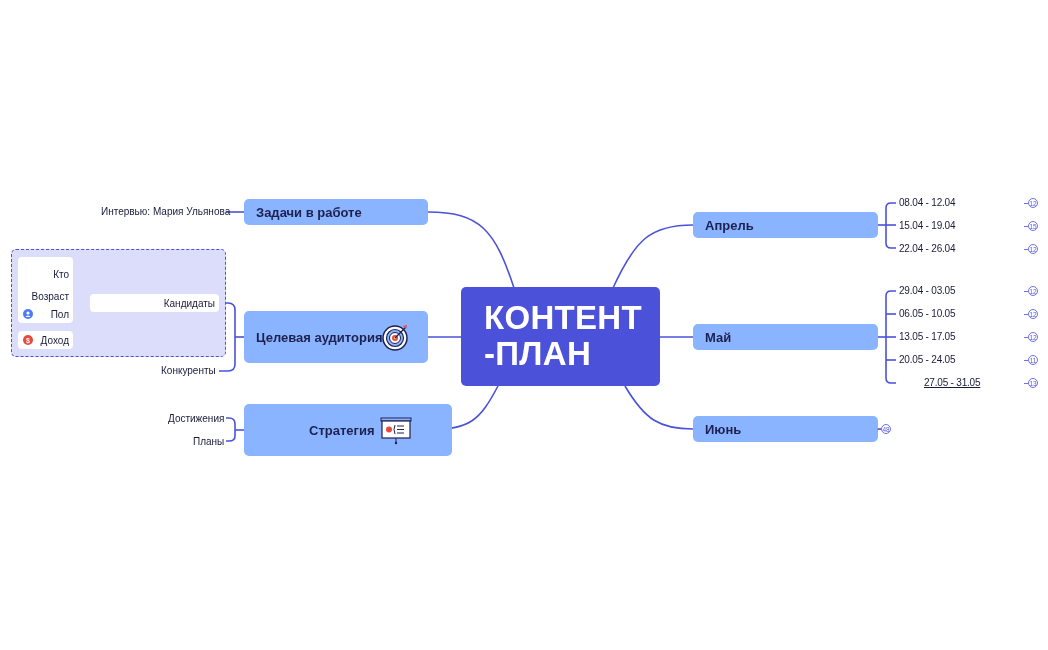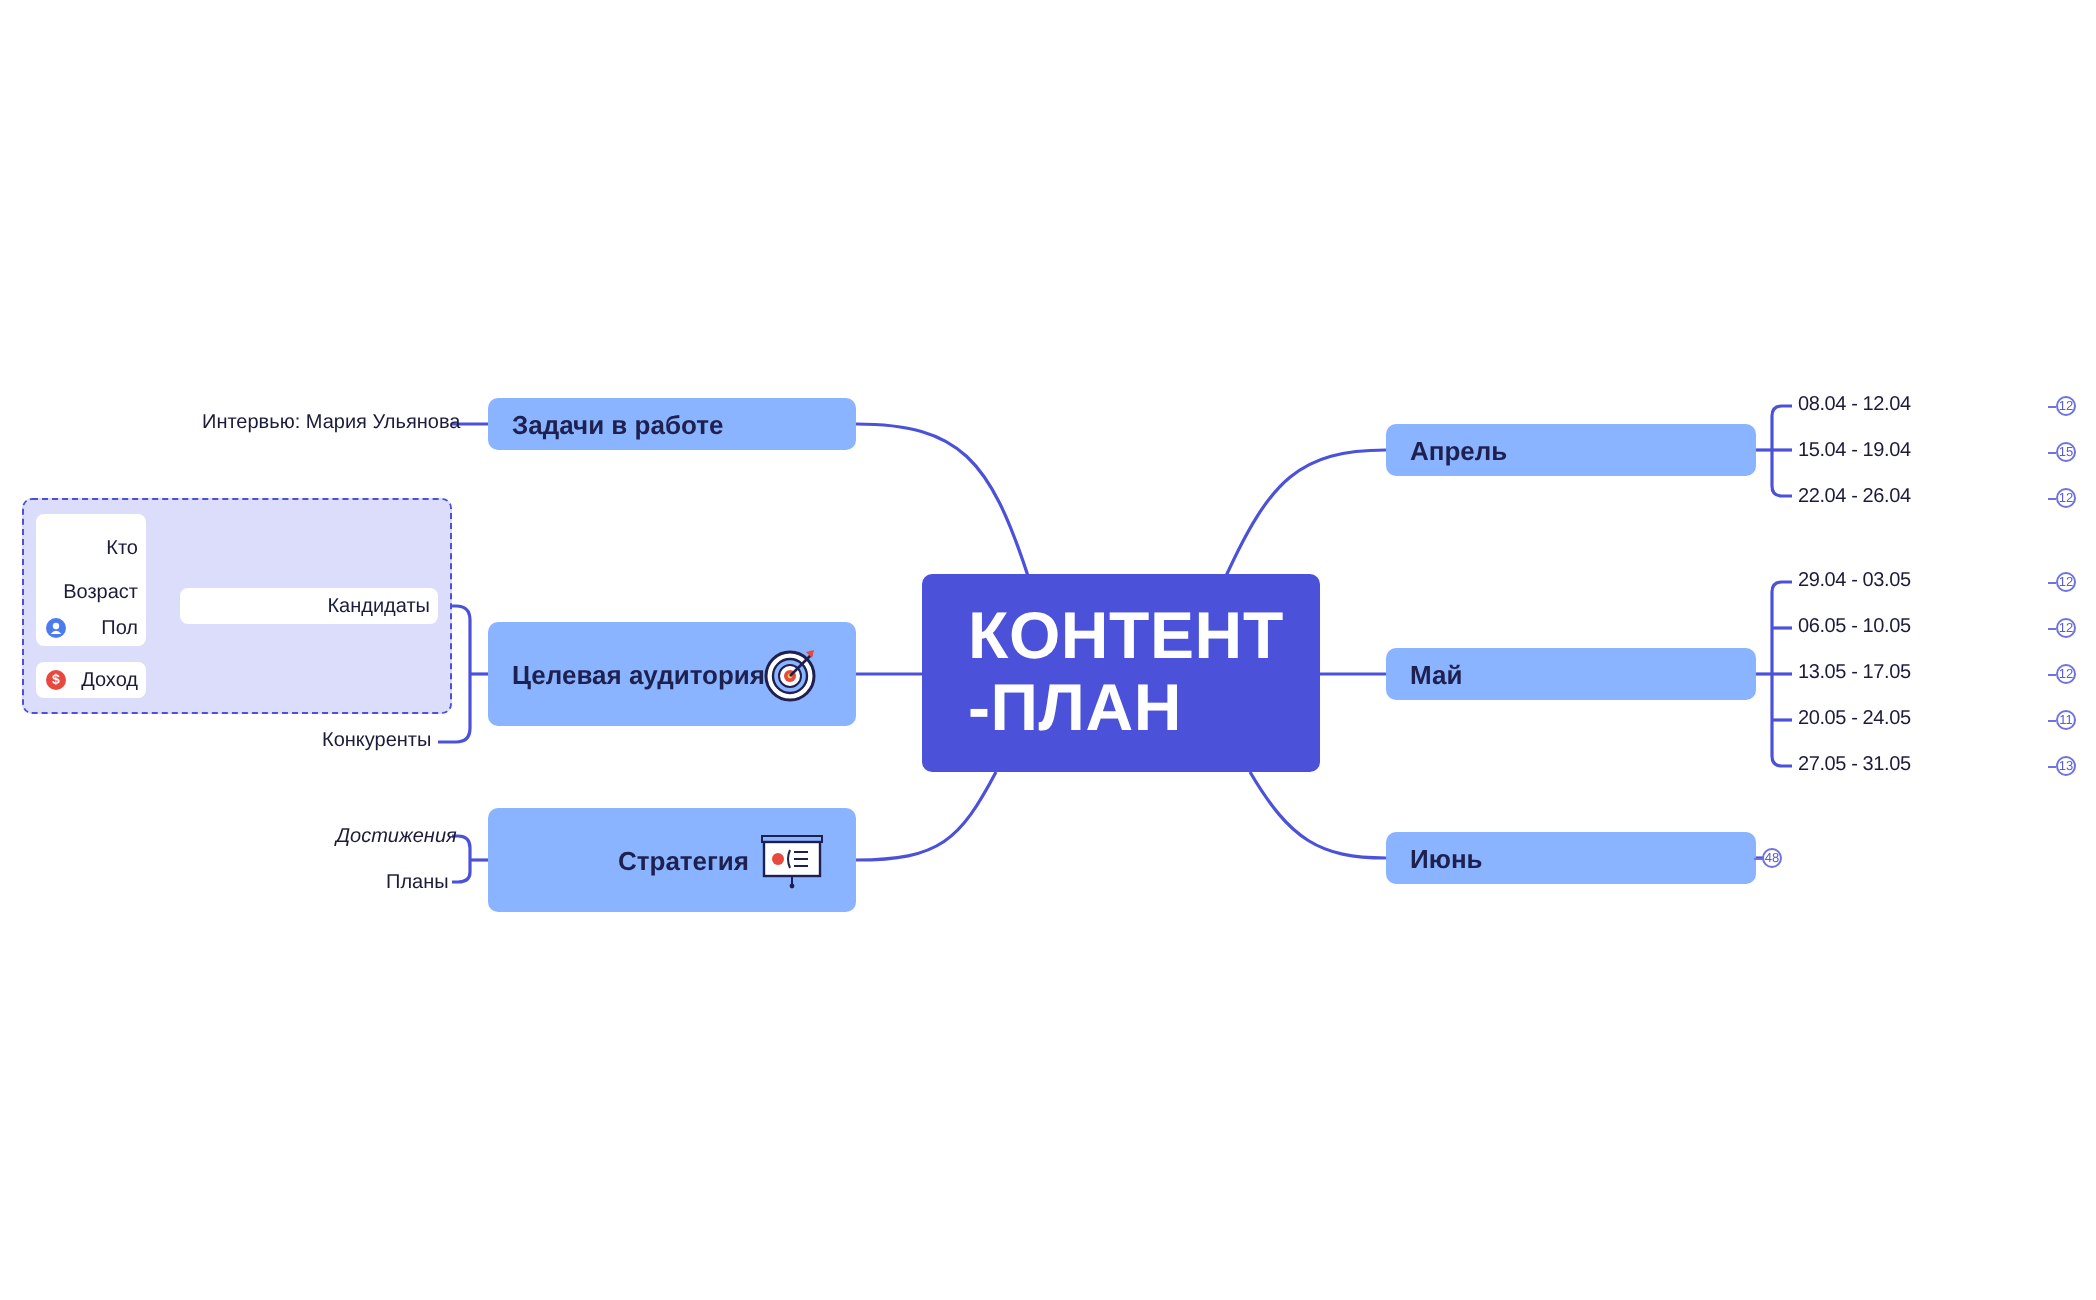--- a/index.html
+++ b/index.html
@@ -141,37 +141,37 @@
     <span>Пол</span>
   </div>
   <div class="subbox" style="left:18px; top:331px; width:55px; height:18px;">
     <span class="icon-sm" style="left:5px; top:4px; background:#e8493f; color:#fff; font-size:7px; font-weight:bold;">$</span>
     <span>Доход</span>
   </div>
   <div class="label-plain" style="left:161px; top:365px;">
     <span>Конкуренты</span>
   </div>
 
-  <div class="node topic" style="left:244px; top:404px; width:184px; height:52px; padding-left:65px;">
+  <div class="node topic" style="left:244px; top:404px; width:208px; height:52px; padding-left:65px;">
     <span>Стратегия</span>
     <span style="position:absolute; left:136px; top:12px;">
       <svg width="32" height="30" viewBox="0 0 32 30">
         <rect x="1" y="2" width="30" height="3" fill="#8ab4ff" stroke="#1e2150" stroke-width="1"></rect>
         <rect x="2" y="5" width="28" height="17" fill="#fff" stroke="#1e2150" stroke-width="1.2"></rect>
         <circle cx="9" cy="13.5" r="3" fill="#e8493f"></circle>
         <path d="M15 9 Q13 13.5 15 18" fill="none" stroke="#1e2150" stroke-width="1"></path>
         <line x1="17" y1="10" x2="24" y2="10" stroke="#1e2150" stroke-width="1"></line>
         <line x1="17" y1="13.5" x2="24" y2="13.5" stroke="#1e2150" stroke-width="1"></line>
         <line x1="17" y1="17" x2="24" y2="17" stroke="#1e2150" stroke-width="1"></line>
         <line x1="16" y1="22" x2="16" y2="26" stroke="#1e2150" stroke-width="1"></line>
         <circle cx="16" cy="27" r="1.2" fill="#1e2150"></circle>
       </svg>
     </span>
   </div>
-  <div class="label-plain" style="left:168px; top:413px;font-style:italic;">
+  <div class="label-plain" style="left:168px; top:413px;">
     <span>Достижения</span>
   </div>
   <div class="label-plain" style="left:193px; top:436px;">
     <span>Планы</span>
   </div>
 
   <div class="node topic left" style="left:693px; top:212px; width:185px; height:26px; padding-left:12px;">
     <span>Апрель</span>
   </div>
   <div class="date" style="left:899px; top:197px;"><span>08.04 - 12.04</span></div>
@@ -187,21 +187,21 @@
       <span>12</span>
     </div>
 
   <div class="node topic left" style="left:693px; top:324px; width:185px; height:26px; padding-left:12px;">
     <span>Май</span>
   </div>
   <div class="date" style="left:899px; top:285px;"><span>29.04 - 03.05</span></div>
   <div class="date" style="left:899px; top:308px;"><span>06.05 - 10.05</span></div>
   <div class="date" style="left:899px; top:331px;"><span>13.05 - 17.05</span></div>
   <div class="date" style="left:899px; top:354px;"><span>20.05 - 24.05</span></div>
-  <div class="date" style="left:899px; top:377px;"><span>27.05 - 31.05</span></div>
+  <div class="date" style="left:924px; top:377px;text-decoration:underline;"><span>27.05 - 31.05</span></div>
   <div class="count" style="left:1028px; top:286px;">
       <span>12</span>
     </div>
   <div class="count" style="left:1028px; top:309px;">
       <span>12</span>
     </div>
   <div class="count" style="left:1028px; top:332px;">
       <span>12</span>
     </div>
   <div class="count" style="left:1028px; top:355px;">

